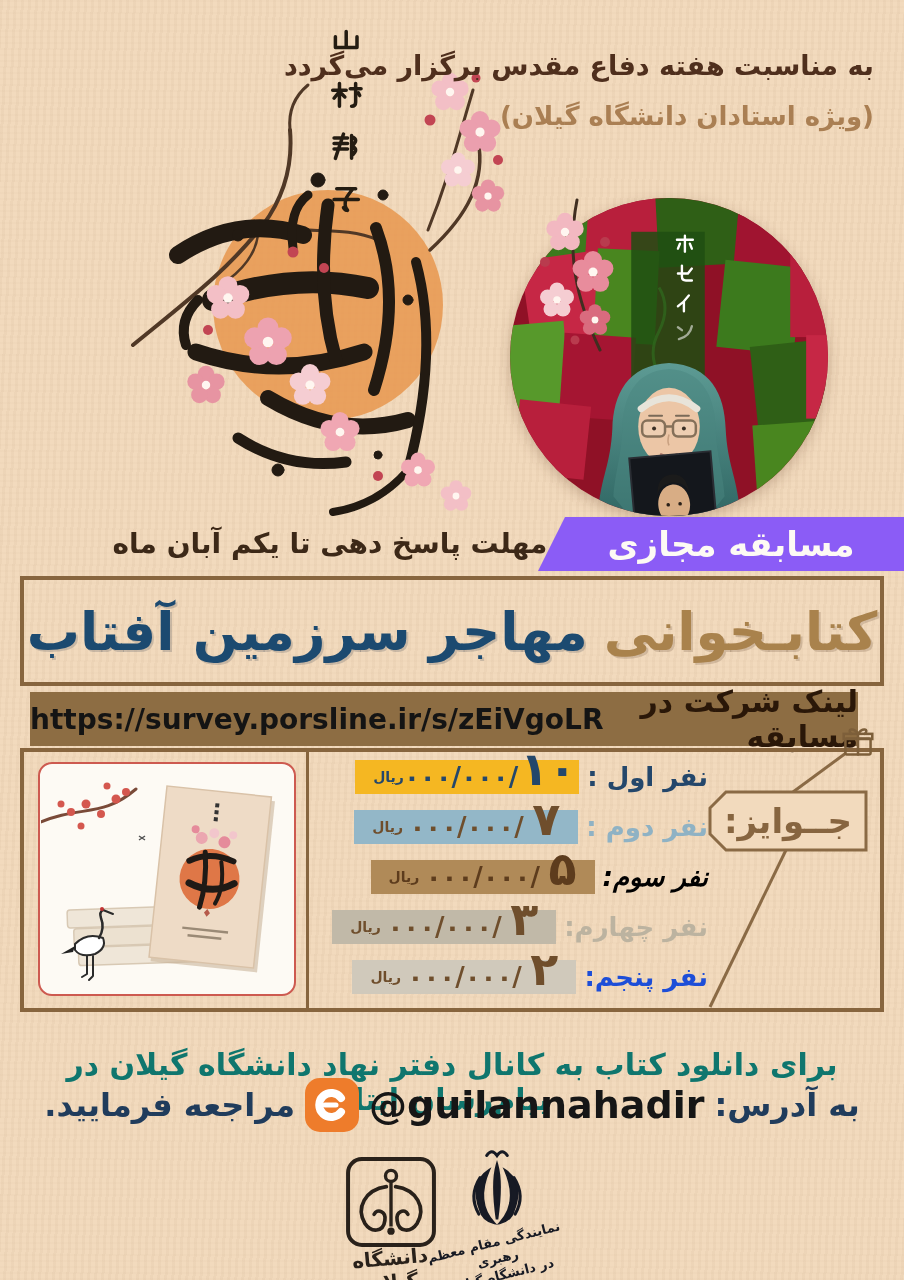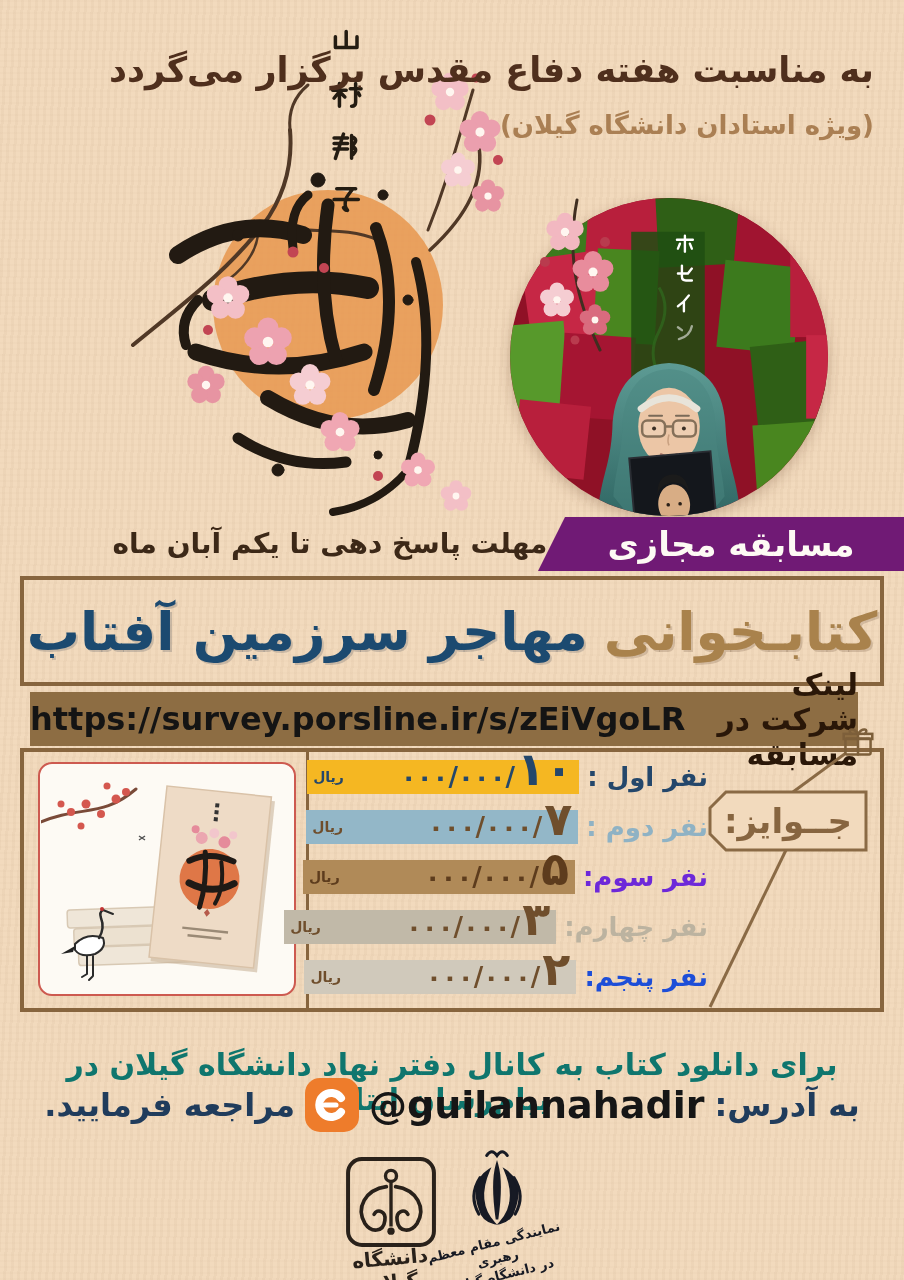--- a/index.html
+++ b/index.html
@@ -4,62 +4,62 @@
 <style>
   html,body{margin:0;padding:0;}
   body{font-family:"DejaVu Sans",sans-serif;background:#8a8a8a;}
   #poster{position:relative;width:904px;height:1280px;margin:0 auto;background:#f2dabd;overflow:hidden;}
   .texture{position:absolute;inset:0;z-index:1;pointer-events:none;
     background:
       repeating-linear-gradient(93deg, rgba(120,80,40,.04) 0 3px, rgba(255,255,255,0) 3px 7px),
       repeating-linear-gradient(0deg, rgba(120,80,40,.02) 0 2px, rgba(255,255,255,0) 2px 6px);}
   
   .header{position:absolute;top:50px;right:30px;z-index:5;text-align:right;}
-  .header .occasion{font-size:35px;font-weight:bold;color:#4f2f1d;}
+  .header .occasion{font-size:27px;font-weight:bold;color:#4f2f1d;}
   .header .audience{margin-top:20px;font-size:26px;font-weight:bold;color:#aa7f53;}
   
   .artwork{position:absolute;left:78px;top:0;width:470px;height:530px;z-index:3;pointer-events:none;}
   .blossom-overlay{position:absolute;left:505px;top:192px;width:130px;height:160px;z-index:4;pointer-events:none;}
   
   .photo-circle{position:absolute;left:510px;top:198px;width:318px;height:318px;border-radius:50%;
     overflow:hidden;z-index:2;box-shadow:0 4px 14px rgba(80,40,20,.25);}
   
-  .badge{position:absolute;top:517px;right:0;width:366px;height:54px;background:#701a75;z-index:5;
+  .badge{position:absolute;top:517px;right:0;width:366px;height:54px;background:#8b5cf6;z-index:5;
     clip-path:polygon(27px 0,366px 0,366px 54px,0 54px);
     display:flex;align-items:center;justify-content:center;padding-left:20px;box-sizing:border-box;}
   .badge span{color:#fdfaf4;font-size:34px;font-weight:bold;}
   .deadline{position:absolute;top:527px;left:110px;width:440px;z-index:5;text-align:center;
     font-size:28px;font-weight:bold;color:#3c2817;}
   
   .title-box{position:absolute;top:576px;left:20px;width:864px;height:110px;z-index:5;
     border:4px solid #87653e;box-sizing:border-box;display:flex;align-items:center;justify-content:center;gap:16px;}
   .title-box .lead{font-size:53px;font-weight:bold;color:#a9824c;text-shadow:2px 2px 0 rgba(70,45,20,.18);}
   .title-box .book{font-size:53px;font-weight:bold;color:#1c4a70;text-shadow:2px 2px 0 rgba(20,40,60,.18);}
   
   .link-bar{position:absolute;top:692px;left:30px;width:828px;height:54px;background:#8d6d43;z-index:5;
     display:flex;align-items:center;justify-content:center;gap:26px;}
   .link-bar .lbl{font-size:30px;font-weight:bold;color:#2a1708;}
-  .link-bar .url{font-size:32px;font-weight:bold;color:#141414;direction:ltr;unicode-bidi:embed;cursor:pointer;text-align:center;}
+  .link-bar .url{font-size:28px;font-weight:bold;color:#141414;direction:ltr;unicode-bidi:embed;cursor:pointer;text-align:center;}
   
   .prize-box{position:absolute;top:748px;left:20px;width:864px;height:264px;z-index:5;
     border:4px solid #87653e;box-sizing:border-box;}
   .book-card{position:absolute;left:38px;top:762px;width:258px;height:234px;z-index:6;background:#fdfaf4;
     border:2.5px solid #cd5a50;border-radius:14px;box-sizing:border-box;overflow:hidden;}
   .divider{position:absolute;left:306px;top:752px;width:3px;height:256px;background:#87653e;z-index:6;}
   .prize-rows{position:absolute;left:316px;top:757px;width:392px;z-index:6;}
   .prize-row{display:flex;flex-direction:row;align-items:center;justify-content:flex-start;height:40px;margin-bottom:10px;gap:8px;}
   .prize-row .rank{font-size:26px;font-weight:bold;white-space:nowrap;}
-  .amount-bar{direction:ltr;width:272px;height:34px;display:flex;align-items:center;flex:none;
-    padding:0 6px;box-sizing:border-box;position:relative;margin-left:36px;}
+  .amount-bar{direction:ltr;width:224px;height:34px;display:flex;align-items:center;flex:none;
+    padding:0 18px;box-sizing:border-box;position:relative;margin-left:36px;}
   .amount-bar .unit{font-size:14px;font-weight:bold;}
-  .amount-bar .rest{flex:1;text-align:right;font-size:26px;font-weight:bold;letter-spacing:2px;line-height:1;}
+  .amount-bar .rest{flex:1;text-align:center;font-size:26px;font-weight:bold;letter-spacing:2px;line-height:1;}
   .amount-bar .big{font-size:46px;font-weight:bold;line-height:.75;margin-top:-16px;margin-left:2px;}
   .r1 .rank{color:#24476b;} .r1 .amount-bar{background:#f5b722;} .r1 .amount-bar span{color:#24476b;}
   .r2 .rank{color:#8fb2c4;} .r2 .amount-bar{background:#93b7c8;} .r2 .amount-bar span{color:#6f4e2c;}
-  .r3 .rank{color:#6d28d9;} .r3 .amount-bar{background:#b08a58;} .r3 .amount-bar span{color:#5d3c1d;}
+  .r3 .rank{color:#000000;font-style:italic;} .r3 .amount-bar{background:#b08a58;} .r3 .amount-bar span{color:#5d3c1d;}
   .r4 .rank{color:#bcb3a0;} .r4 .amount-bar{background:#c1b9a8;} .r4 .amount-bar span{color:#6f4e2c;}
   .r5 .rank{color:#1d4ed8;} .r5 .amount-bar{background:#d0c9bb;} .r5 .amount-bar span{color:#6f4e2c;}
   .prizes-deco{position:absolute;left:688px;top:745px;width:202px;height:267px;z-index:7;pointer-events:none;}
   .gift{position:absolute;left:842px;top:727px;width:32px;height:32px;z-index:8;}
   
   .footer-line1{position:absolute;top:1036px;left:0;width:904px;text-align:center;z-index:5;
     font-size:30px;font-weight:bold;color:#0f766e;margin-top:11px;}
   .footer-line2{position:absolute;top:1078px;left:0;width:904px;z-index:5;
     display:flex;align-items:center;justify-content:center;gap:10px;}
   .footer-line2 .fa{font-size:32px;font-weight:bold;color:#203c5c;}

